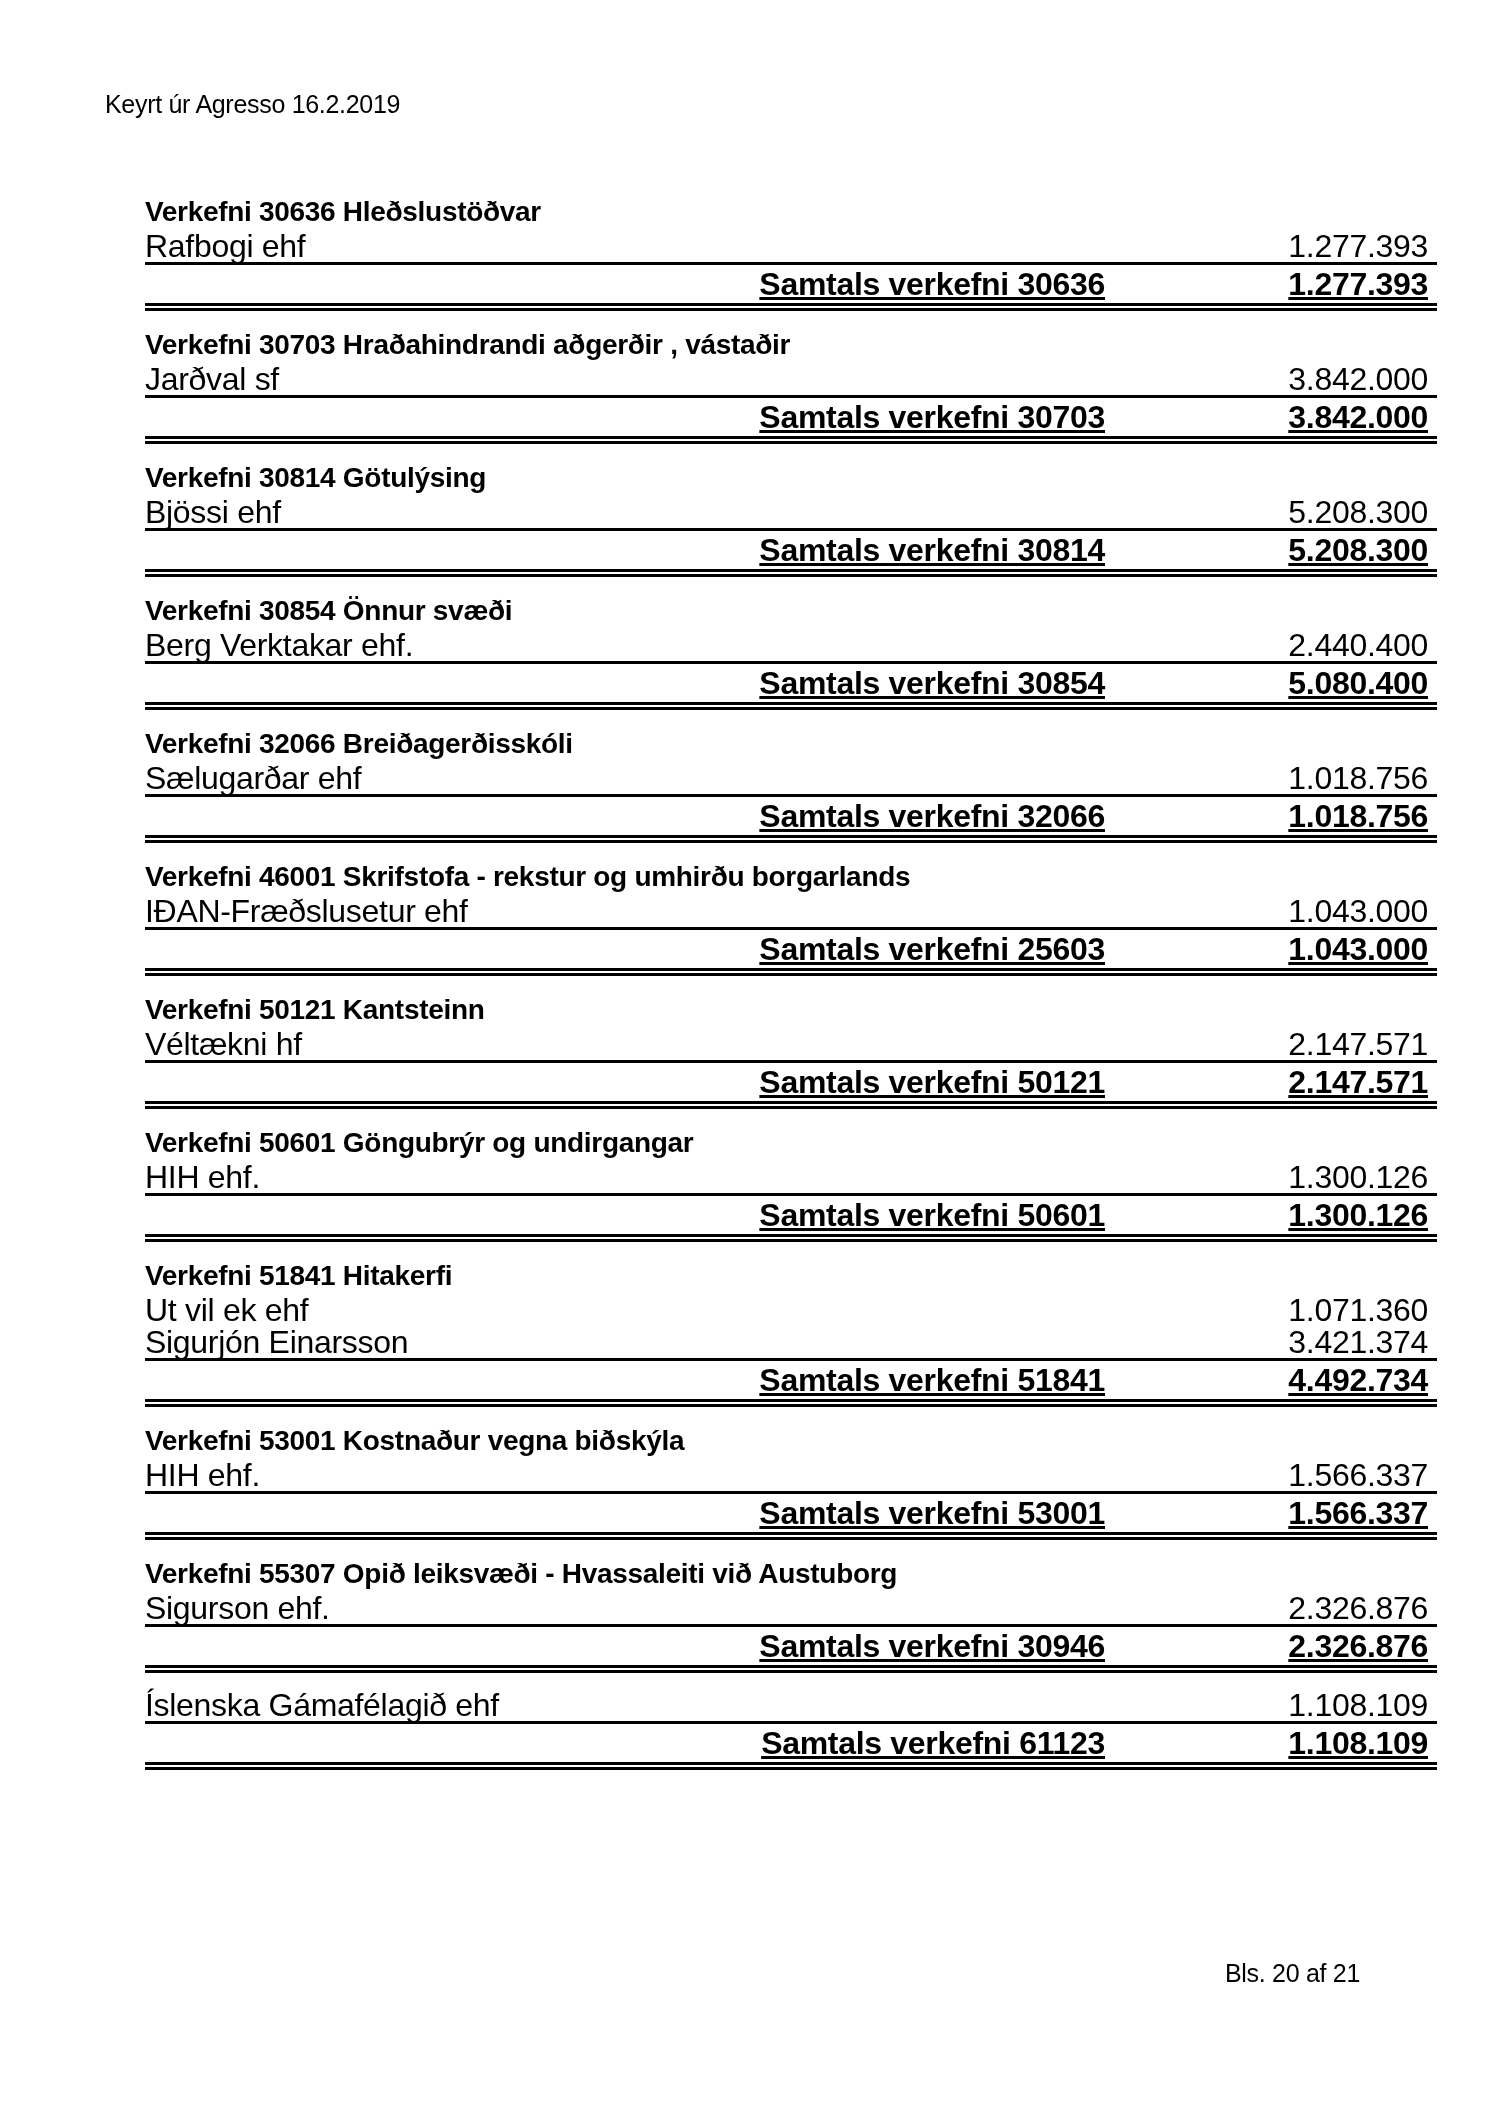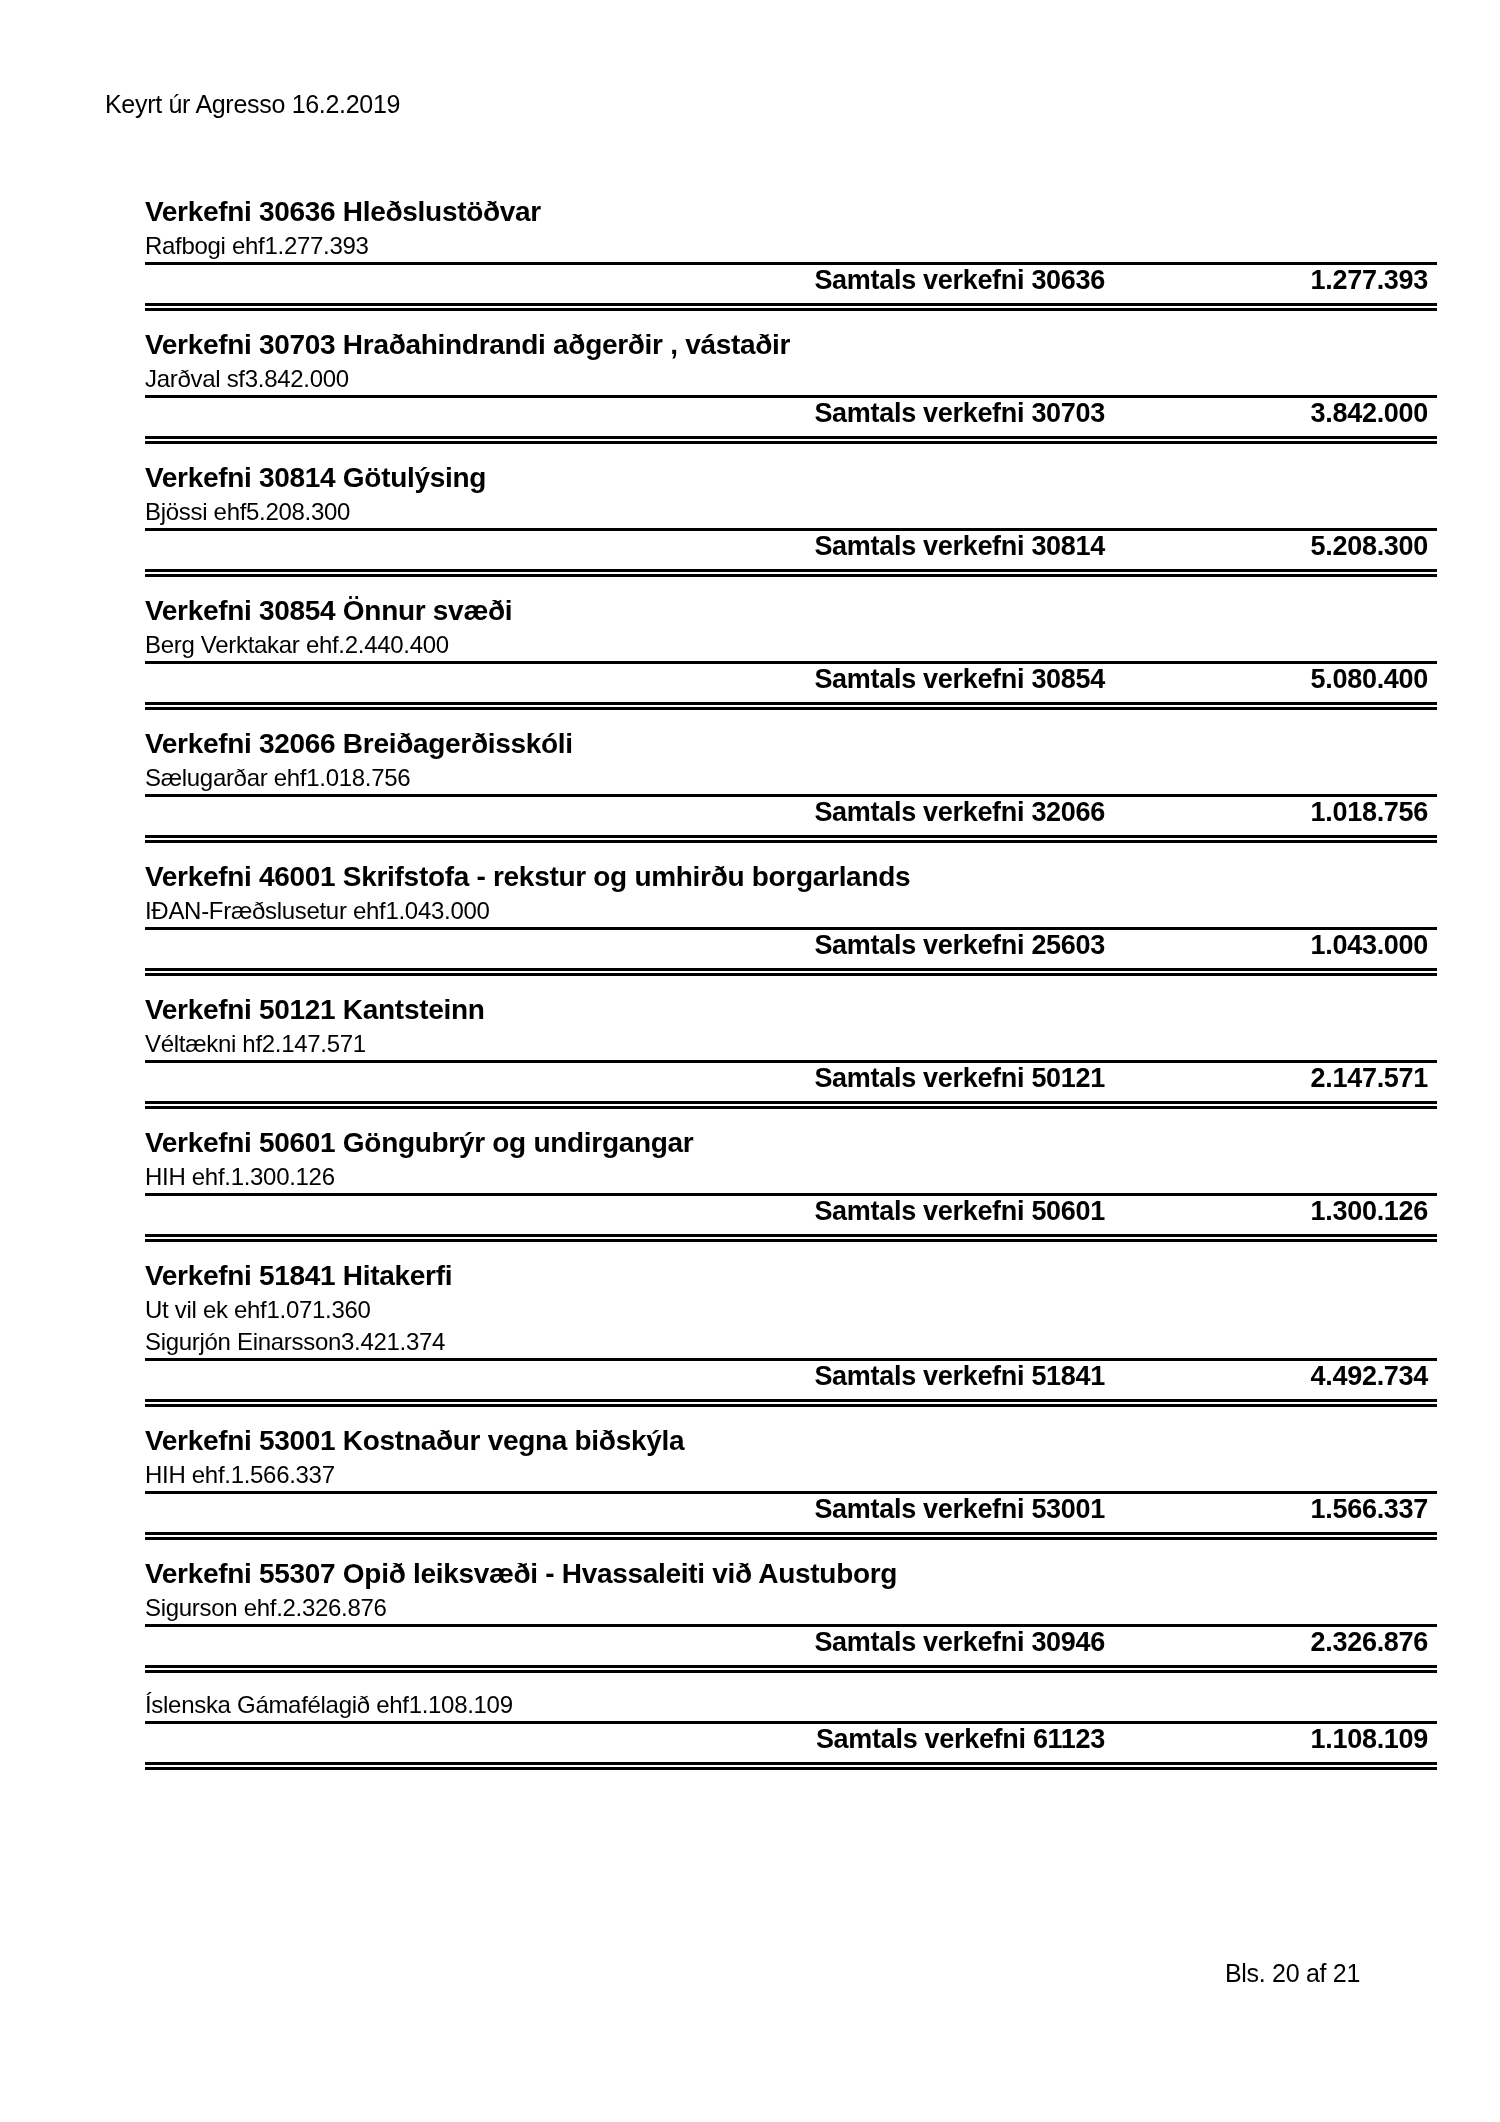--- a/index.html
+++ b/index.html
@@ -21,31 +21,32 @@
     width: 1292px;
     margin-left: 40px;
   }
   .section { margin-bottom: 16px; }
   .title {
     font-size: 28px; font-weight: bold;
     line-height: 36px; height: 36px;
     letter-spacing: -0.3px; white-space: nowrap;
   }
   .vendor-row {
-    display: flex; justify-content: flex-start; align-items: center;
-    height: 32px; font-size: 24px; line-height: 32px;
+    display: flex; justify-content: space-between; align-items: center;
+    height: 32px; font-size: 32px; line-height: 32px;
     letter-spacing: -0.3px;
   }
   .vendor-name { white-space: nowrap; }
   .vendor-amount { padding-right: 9px; white-space: nowrap; }
   .line { height: 3px; background: #000; }
   .total-row {
-    display: flex; align-items: flex-start;
-    height: 38px; font-size: 27px; font-weight: bold;
+    display: flex; align-items: flex-end;
+    height: 38px; font-size: 32px; font-weight: bold;
     letter-spacing: -0.3px;
+    text-decoration: underline;
   }
   .total-label { margin-left: auto; white-space: nowrap; }
   .total-amount {
     width: 332px; text-align: right; padding-right: 9px;
     white-space: nowrap;
   }
   .dline {
     height: 8px;
     border-top: 3px solid #000;
     border-bottom: 3px solid #000;

